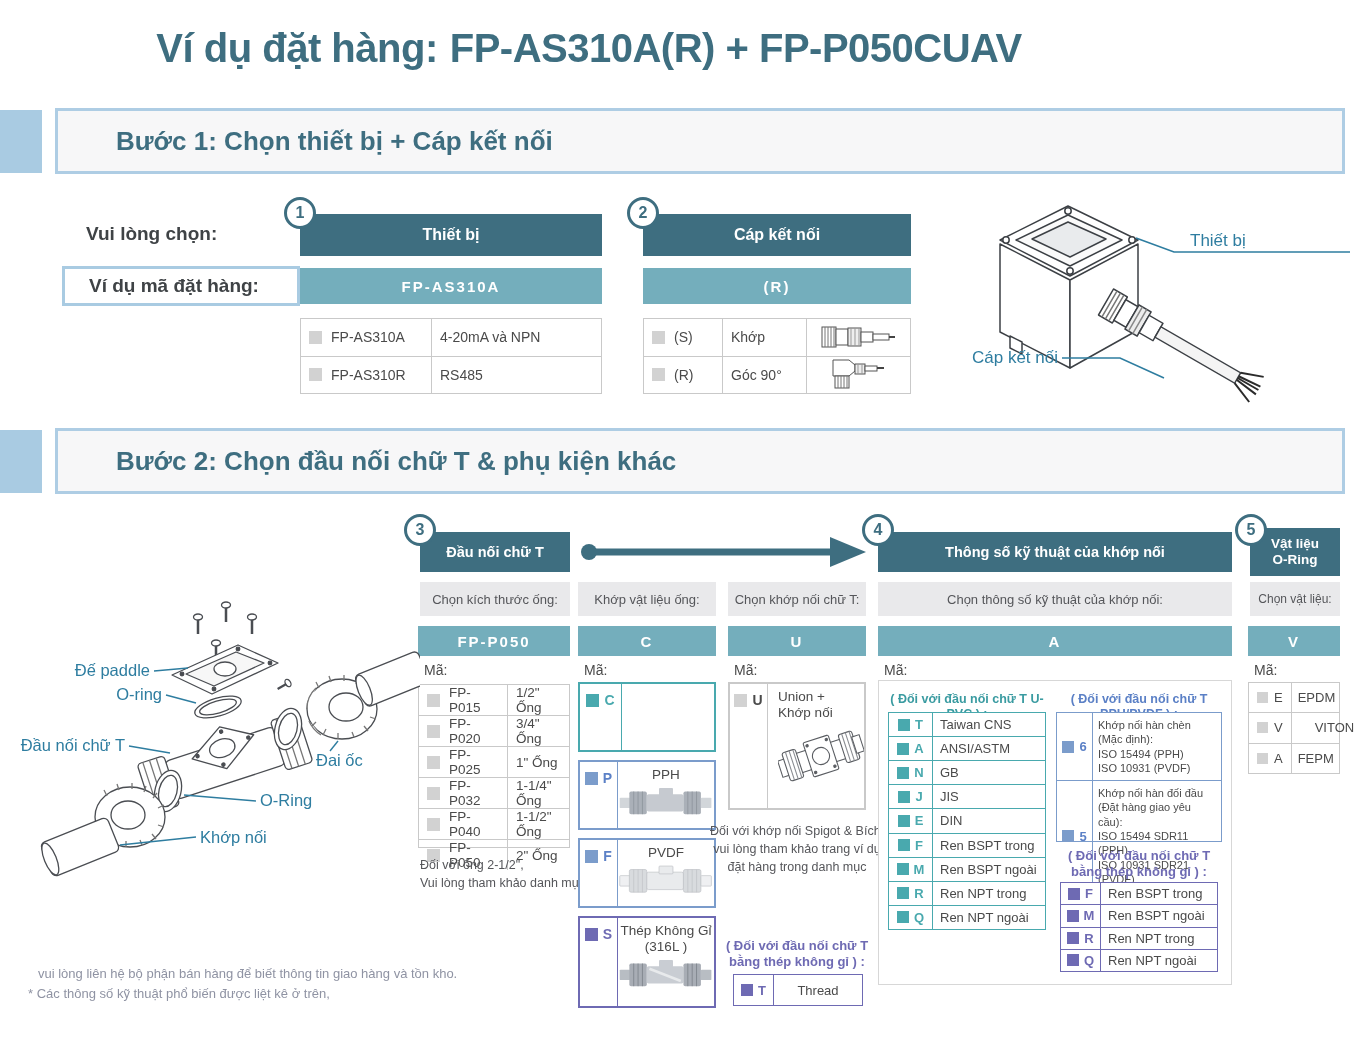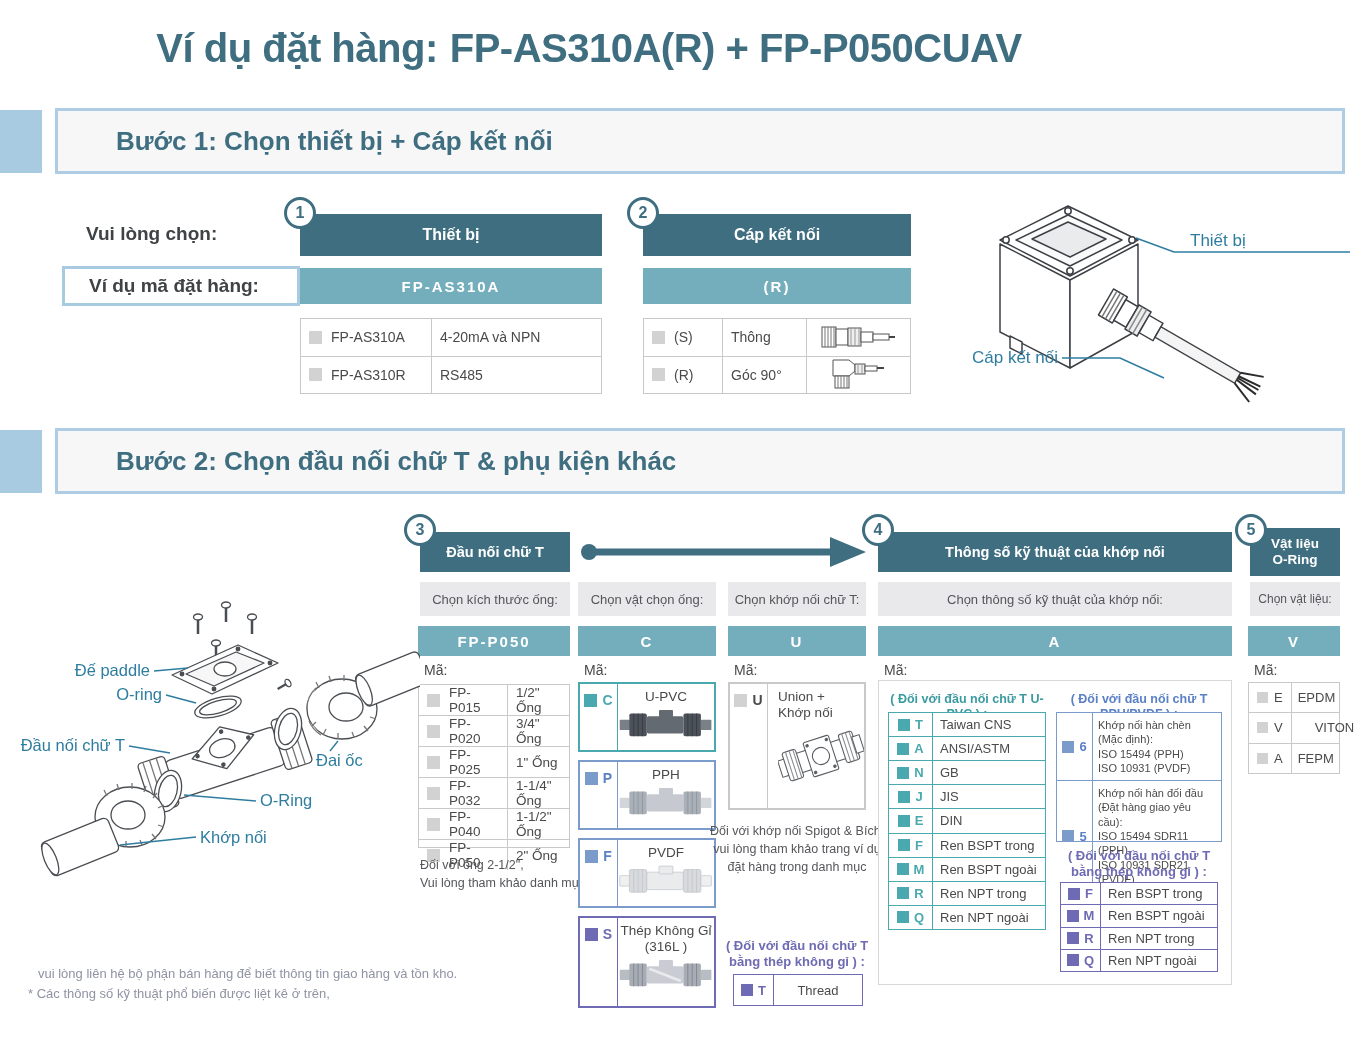--- a/index.html
+++ b/index.html
@@ -105,21 +105,21 @@
       <div class="cell bl" style="flex:1;">RS485</div>
     </div>
   </div>
 
   <div class="abs tbl" style="left:643px;top:318px;width:268px;height:76px;">
     <div class="row">
       <div class="cell" style="width:78px;">
           <span class="sq"></span>
           <span>(S)</span>
         </div>
-      <div class="cell bl" style="width:84px;">Thông</div>
+      <div class="cell bl" style="width:84px;">Khớp</div>
       <div class="cell bl" style="flex:1;justify-content:center;">
         <svg width="76" height="26" viewBox="0 0 76 26">
           <g stroke="#555" stroke-width="1" fill="#fff">
             <rect x="1" y="3" width="14" height="20"></rect>
               <path d="M4 3v20M7 3v20M10 3v20M13 3v20" stroke="#777"></path>
             <rect x="15" y="5" width="12" height="16"></rect>
             <rect x="27" y="4" width="13" height="18" fill="#eee"></rect>
               <path d="M30 4v18M34 4v18M38 4v18" stroke="#999"></path>
             <rect x="40" y="8" width="12" height="10"></rect>
             <rect x="52" y="10" width="16" height="6"></rect>
@@ -198,21 +198,21 @@
   <div class="abs circle-num" style="left:862px;top:514px;">4</div>
   <div class="abs hdr-dark" style="left:878px;top:532px;width:354px;height:40px;font-size:14.5px;">Thông số kỹ thuật của khớp nối</div>
 
   <div class="abs circle-num" style="left:1235px;top:514px;">5</div>
   <div class="abs hdr-dark" style="left:1250px;top:528px;width:90px;height:48px;font-size:13.5px;flex-direction:column;line-height:1.2;">
     <span>Vật liệu</span>
     <span>O-Ring</span>
   </div>
 
   <div class="abs gray-sub" style="left:420px;top:582px;width:150px;height:34px;">Chọn kích thước ống:</div>
-  <div class="abs gray-sub" style="left:578px;top:582px;width:138px;height:34px;">Chọn vật chọn ống:</div>
+  <div class="abs gray-sub" style="left:578px;top:582px;width:138px;height:34px;">Khớp vật liệu ống:</div>
   <div class="abs gray-sub" style="left:728px;top:582px;width:138px;height:34px;">Chọn khớp nối chữ T:</div>
   <div class="abs gray-sub" style="left:878px;top:582px;width:354px;height:34px;">Chọn thông số kỹ thuật của khớp nối:</div>
   <div class="abs gray-sub" style="left:1250px;top:582px;width:90px;height:34px;font-size:12px;">Chọn vật liệu:</div>
 
   <div class="abs teal-cell" style="left:418px;top:626px;width:152px;height:30px;">FP-P050</div>
   <div class="abs teal-cell" style="left:578px;top:626px;width:138px;height:30px;">C</div>
   <div class="abs teal-cell" style="left:728px;top:626px;width:138px;height:30px;">U</div>
   <div class="abs teal-cell" style="left:878px;top:626px;width:354px;height:30px;">A</div>
   <div class="abs teal-cell" style="left:1248px;top:626px;width:92px;height:30px;">V</div>
 
@@ -366,33 +366,20 @@
     </g>
   </svg>
 
   <div class="abs opt-box b-teal" style="left:578px;top:682px;width:138px;height:70px;">
     <div class="codecol">
         <span class="lettersq">
           <span class="sq"></span>
           <span>C</span>
         </span>
       </div>
-    <div class="content">
-        <div class="lbl">U-PVC</div>
-      <svg width="96" height="38" viewBox="0 0 110 40">
-        <rect x="2" y="15" width="12" height="12" rx="1" fill="#7A8088"></rect>
-        <rect x="13" y="8" width="20" height="26" rx="2" fill="#4D525A"></rect>
-          <path d="M18 8v26M23 8v26M28 8v26" stroke="#363B42"></path>
-        <rect x="33" y="11" width="42" height="20" rx="2" fill="#646A72"></rect>
-          <rect x="47" y="4" width="16" height="9" rx="1" fill="#646A72"></rect>
-        <rect x="75" y="8" width="20" height="26" rx="2" fill="#4D525A"></rect>
-          <path d="M80 8v26M85 8v26M90 8v26" stroke="#363B42"></path>
-        <rect x="95" y="15" width="12" height="12" rx="1" fill="#7A8088"></rect>
-      </svg>
-    </div>
   </div>
 
   <div class="abs opt-box b-blue" style="left:578px;top:760px;width:138px;height:70px;">
     <div class="codecol">
         <span class="lettersq">
           <span class="sq"></span>
           <span>P</span>
         </span>
       </div>
     <div class="content">

